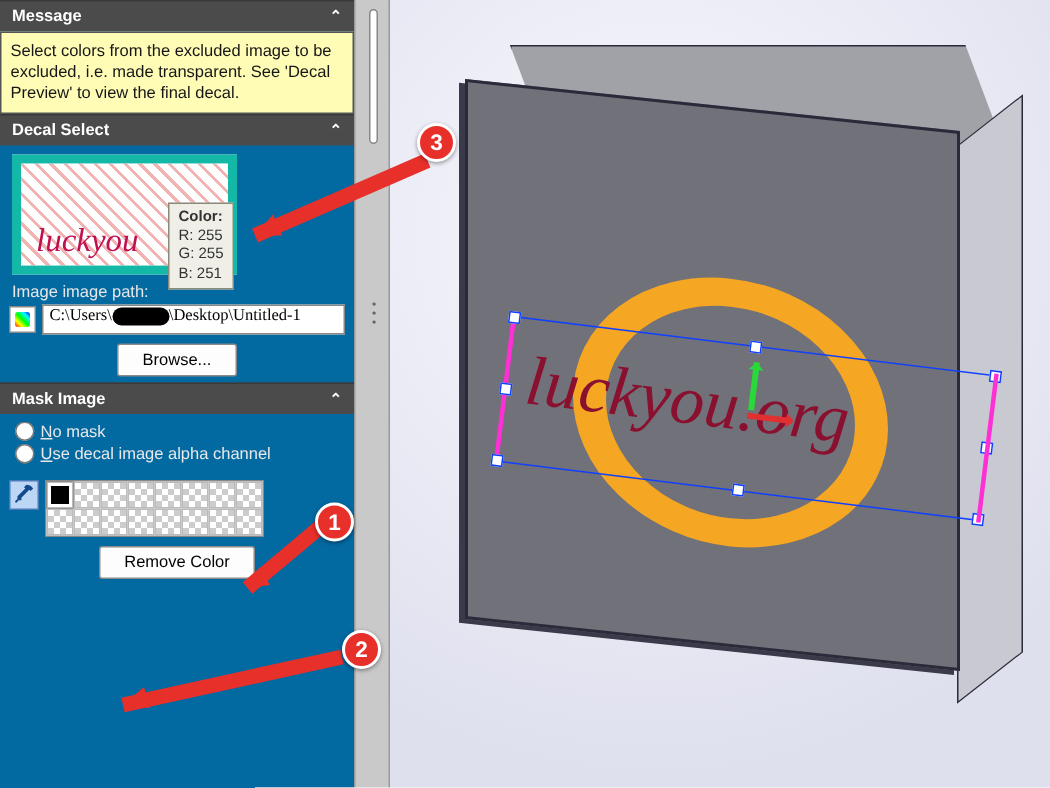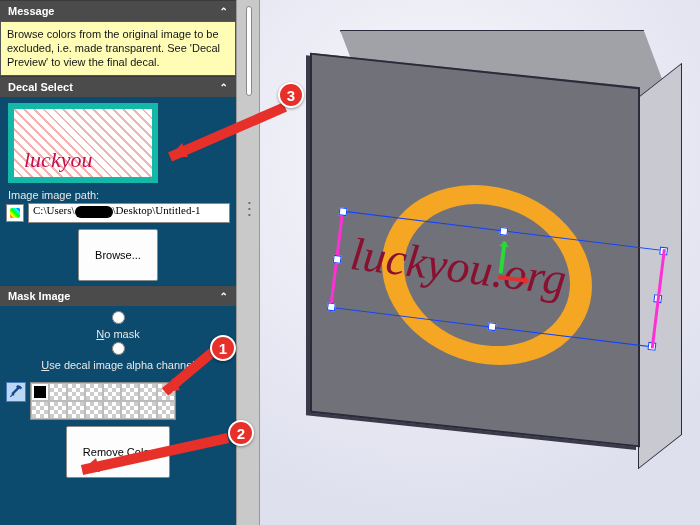--- a/index.html
+++ b/index.html
@@ -1,18 +1,18 @@
 <!DOCTYPE html>
 <html><head>
 <meta charset="utf-8">
 <style>
   * { box-sizing: border-box; margin: 0; padding: 0; }
   body { font-family: "Segoe UI", Arial, sans-serif; font-size: 11px; background: #f0f0f0; width: 700px; height: 525px; overflow: hidden; position: relative; }
   
-  .panel { position: absolute; left: 0; top: 0; width: 236px; height: 525px; background: #0c4a6e; color: #e8e8e8; }
+  .panel { position: absolute; left: 0; top: 0; width: 236px; height: 525px; background: #0369a1; color: #e8e8e8; }
   
   .section-head { background: #4b4b4b; color: #fff; font-weight: 600; padding: 4px 8px; display: flex; justify-content: space-between; align-items: center; cursor: pointer; border-top: 1px solid #3a3a3a; }
   .section-head .chev { font-size: 10px; }
   
   .message-box { background: #fefcb5; color: #161616; padding: 6px 6px 6px 6px; margin: 0; border: 1px solid #555; line-height: 1.25; font-size: 11px; }
   
   .preview-area { padding: 6px 8px 4px 8px; position: relative; }
   .preview-img { width: 150px; height: 80px; background: #fff; position: relative; overflow: hidden; border: 6px solid #14b8a6; }
   .stripes { position:absolute; inset:0; background: repeating-linear-gradient(45deg, #fff 0 5px, #e98080 5px 7px); opacity:.6;}
   .preview-text { position:absolute; left:10px; top:38px; font-family: Georgia, serif; font-style: italic; color: #c01050; font-size: 22px; }
@@ -20,24 +20,24 @@
   .color-tip b { font-weight:600; }
   
   .fld-label { padding: 0 8px; margin-top:2px; font-size:11px; }
   .filepath-row { display:flex; align-items:center; gap:4px; padding: 2px 6px; }
   .swatch-ico { width:18px; height:18px; background:#fff; display:flex; align-items:center; justify-content:center; border:1px solid #888;}
   .swatch-ico span { width:10px; height:10px; background:linear-gradient(45deg,#f00,#ff0,#0f0,#0ff,#00f); border-radius:2px; display:block;}
   .path-input { flex:1; height:20px; background:#fff; color:#000; border:1px solid #888; padding:0 4px; font-size:11px; font-family:Liberation Serif, serif; white-space:nowrap; overflow:hidden; position:relative;}
   .redact { display:inline-block; width:38px; height:12px; background:#000; border-radius:7px; vertical-align:middle;}
   
   .btn-row { display:flex; justify-content:center; padding:4px 0;}
-  button.win { background:#fdfdfd; color:#000; border:1px solid #8a8a8a; padding:19px 16px; font-size:11px; font-family:inherit; cursor:pointer; border-radius:2px;}
+  button.win { background:#fdfdfd; color:#000; border:1px solid #8a8a8a; padding:4px 16px; font-size:11px; font-family:inherit; cursor:pointer; border-radius:2px;}
   
   .mask-body { padding:4px 10px 6px 10px;}
-  .radio-row { display:flex; align-items:center; gap:4px; padding:1px 0; cursor:pointer;flex-direction:column;}
+  .radio-row { display:flex; align-items:center; gap:4px; padding:1px 0; cursor:pointer;}
   .radio-row input { margin:0;}
   .radio-row span { text-decoration: underline; text-decoration-color: transparent; }
   .radio-row .u { text-decoration: underline; }
   
   .eyedrop-row { display:flex; align-items:flex-start; gap:4px; padding:4px 6px 2px 6px;}
   .eyedrop { width:20px; height:20px; background:#bcd6f5; border:1px solid #4a7ab8; display:flex; align-items:center; justify-content:center; cursor:pointer;}
   .eyedrop svg { width:14px; height:14px; }
   .colorgrid { display:grid; grid-template-columns: repeat(8, 18px); grid-template-rows: repeat(2, 18px); gap:0; border:1px solid #888; background:#fff;}
   .colorgrid div { border:1px solid #bbb; }
   .cg-black { background:#000; }
@@ -77,30 +77,36 @@
 </style>
 </head>
 <body>
 
 <div class="panel">
 
   <div class="section-head">
     <span>Message</span>
     <span class="chev">⌃</span>
   </div>
-  <div class="message-box">Browse colors from the original image to be excluded, i.e. made transparent. See 'Decal Preview' to view the final decal.</div>
+  <div class="message-box">Select colors from the excluded image to be excluded, i.e. made transparent. See 'Decal Preview' to view the final decal.</div>
 
   <div class="section-head">
     <span>Decal Select</span>
     <span class="chev">⌃</span>
   </div>
   <div class="preview-area">
     <div class="preview-img">
       <div class="stripes"></div>
       <div class="preview-text">luckyou</div>
+    </div>
+    <div class="color-tip">
+      <b>Color:</b><br>
+      <span>R: 255</span><br>
+      <span>G: 255</span><br>
+      <span>B: 251</span>
     </div>
   </div>
 
   <div class="fld-label">Image image path:</div>
   <div class="filepath-row">
     <div class="swatch-ico">
         <span></span>
       </div>
     <div class="path-input">
       <span>C:\Users\</span><span class="redact"></span><span>\Desktop\Untitled-1</span>

